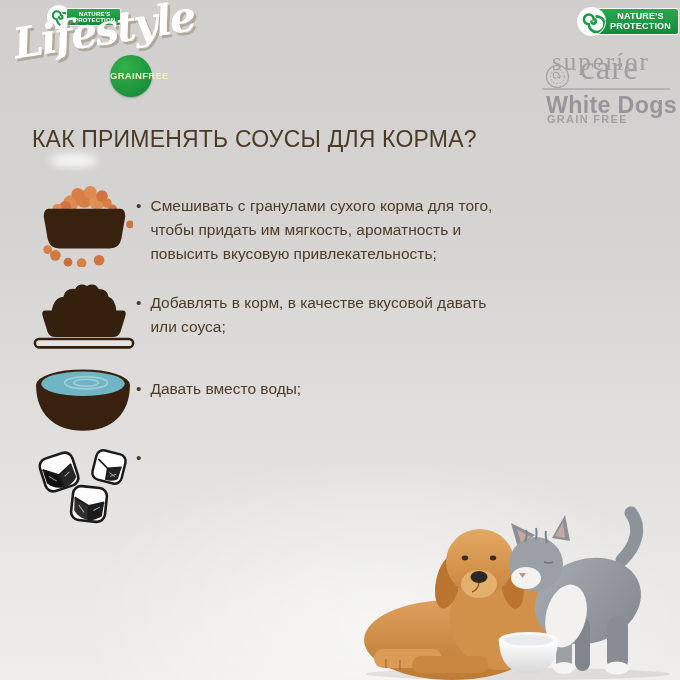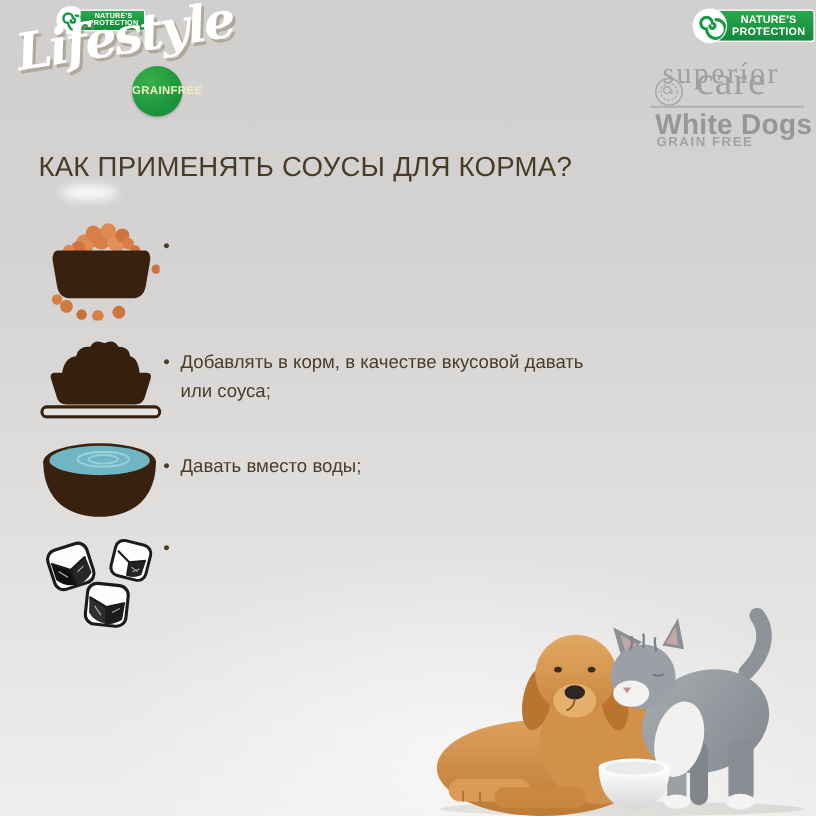--- a/index.html
+++ b/index.html
@@ -133,20 +133,23 @@
       <circle cx="20" cy="88" r="5.5" fill="#cf7a42"></circle>
         <circle cx="33" cy="95" r="4.5" fill="#c9713a"></circle>
       <circle cx="47" cy="96" r="5" fill="#d87f45"></circle>
         <circle cx="65" cy="93" r="5.5" fill="#cf7440"></circle>
       <circle cx="12" cy="82" r="4.5" fill="#d87f45"></circle>
         <circle cx="97" cy="56" r="4" fill="#cf7440"></circle>
     </svg>
   </div>
   <div class="row-text" style="left:136px; top:194px; width:410px;">
     <span class="dot">•</span>
+    <span class="txt">Смешивать с гранулами сухого корма для того,
+чтобы придать им мягкость, ароматность и
+повысить вкусовую привлекательность;</span>
   </div>
 
   <div class="icon-cell" style="left:30px; top:280px;">
     <svg viewBox="0 0 110 70" width="108" height="69">
       <path d="M22,32 Q24,18 34,17 Q36,8 46,9 Q50,2 58,6 Q66,2 70,9 Q79,9 80,17 Q87,19 88,32 Z" fill="#35200e"></path>
       <path d="M16,31 L94,31 Q99,31 97,37 L92,53 Q90,58 84,58 L26,58 Q20,58 18,53 L13,37 Q11,31 16,31 Z" fill="#35200e"></path>
       <rect x="5" y="60" width="100" height="8.5" rx="4.2" fill="#e6e4e1" stroke="#35200e" stroke-width="2.6"></rect>
     </svg>
   </div>
   <div class="row-text" style="left:136px; top:291px; width:410px;">

